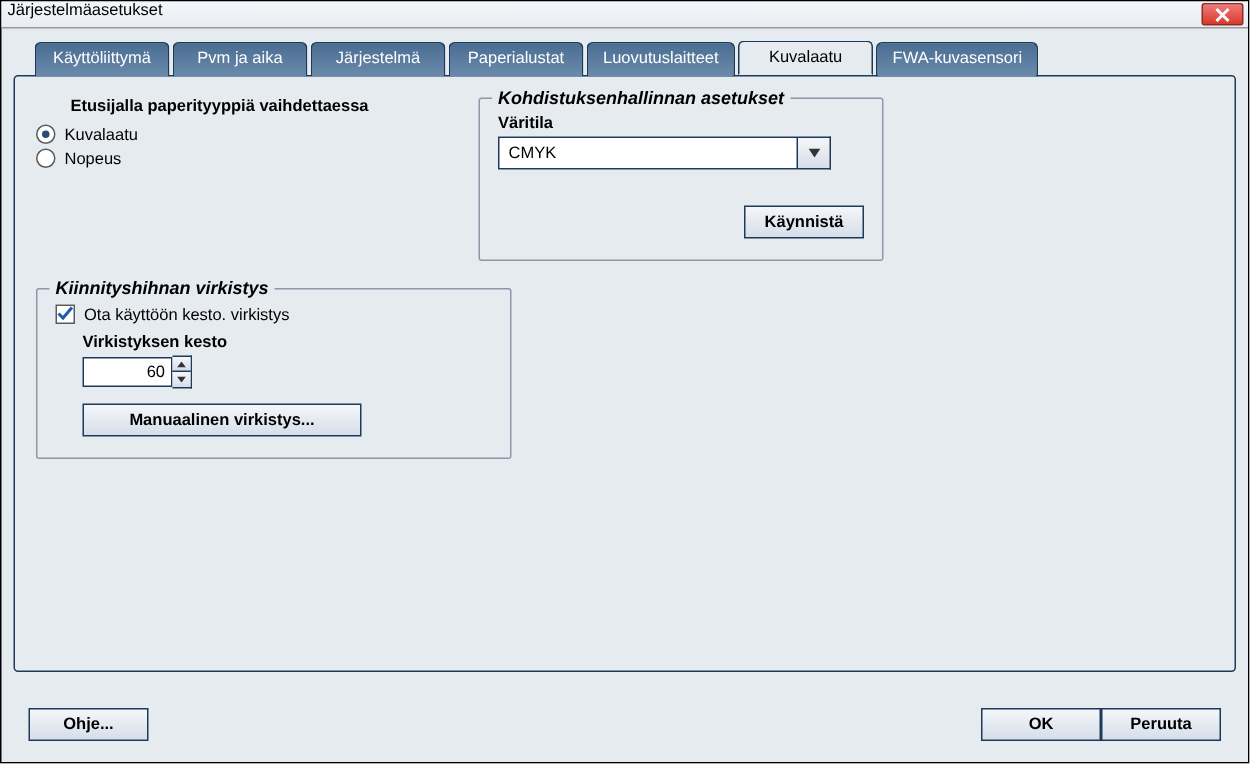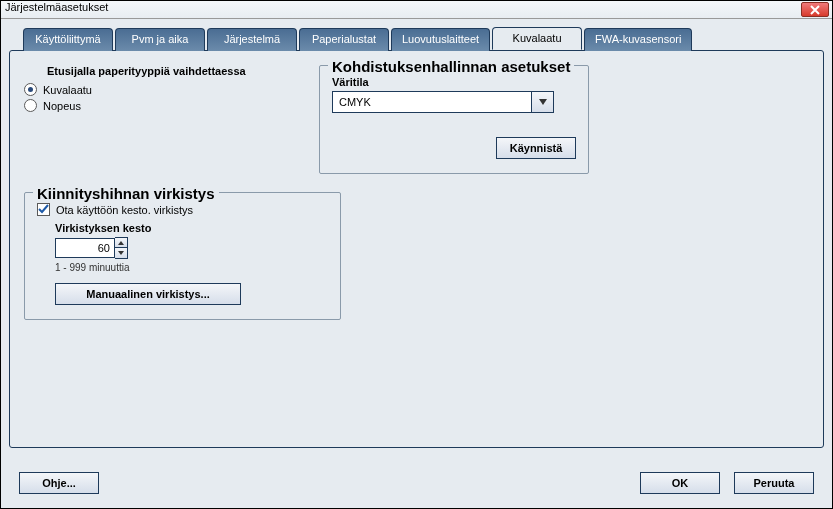--- a/index.html
+++ b/index.html
@@ -123,21 +123,22 @@
     position: relative;
     margin-top: 0;
   }
   .fieldset-legend {
     position: absolute;
     top: -8px;
     left: 8px;
     background: #e6ebf0;
     padding: 0 4px;
     font-weight: bold;
-    font-size: 15px;
+    font-size: 12px;
+    font-style: italic;
   }
   .fs-registration {
     width: 270px;
   }
   .fs-refresh {
     width: 317px;
     margin-top: 30px;
   }
   .label-bold { font-weight: bold; font-size: 11px; display:block; margin-bottom:3px;}
   .select-row { display: flex; }
@@ -208,21 +209,21 @@
   .spinner-btn:first-child { border-bottom: 1px solid #1e3a5a;}
   .spinner-btn svg { width:6px; height:4px;}
   .hint { font-size: 10px; color: #333; margin-top:3px;}
   .bottom-buttons {
     position: absolute;
     left: 8px; right: 8px; bottom: 8px;
     display: flex;
     justify-content: space-between;
     padding: 6px 10px;
   }
-  .bottom-buttons .right { display:flex; gap:14px; }
+  .bottom-buttons .right { display:flex; gap:0; }
   input { font-family: inherit; }
 </style>
 </head>
 <body>
 
 <div class="window">
   <div class="titlebar">
     <span class="titlebar-text">Järjestelmäasetukset</span>
     <div class="close-btn">
       <svg viewBox="0 0 10 10">
@@ -276,21 +277,20 @@
                         <path d="M0 4 L3 0 L6 4 Z" fill="#333"></path>
                       </svg>
                     </div>
                   <div class="spinner-btn">
                       <svg viewBox="0 0 6 4">
                         <path d="M0 0 L3 4 L6 0 Z" fill="#333"></path>
                       </svg>
                     </div>
                 </div>
               </div>
-              <div class="hint">1 - 999 minuuttia</div>
               <div style="margin-top:10px;">
                 <div class="btn btn-wide">Manuaalinen virkistys...</div>
               </div>
             </div>
           </div>
         </div>
 
         <div>
           <div class="fieldset fs-registration">
             <div class="fieldset-legend">Kohdistuksenhallinnan asetukset</div>

